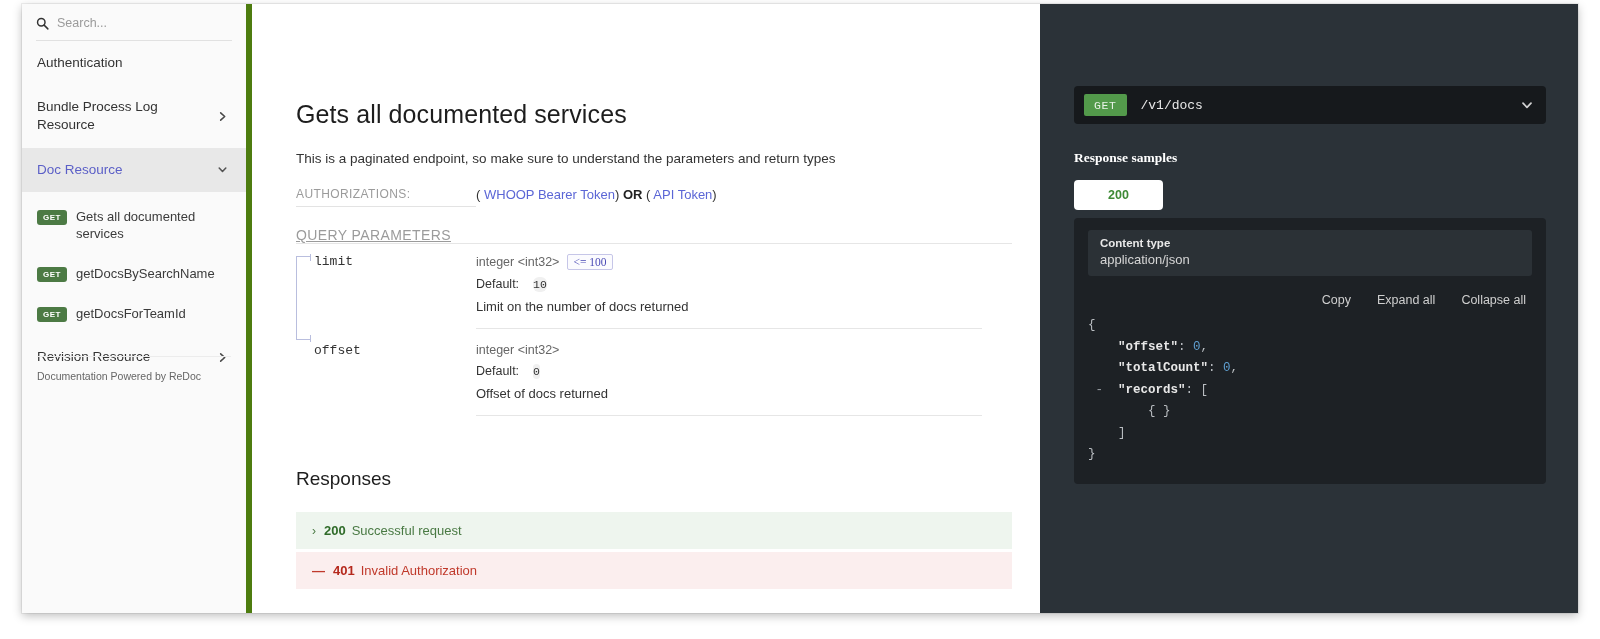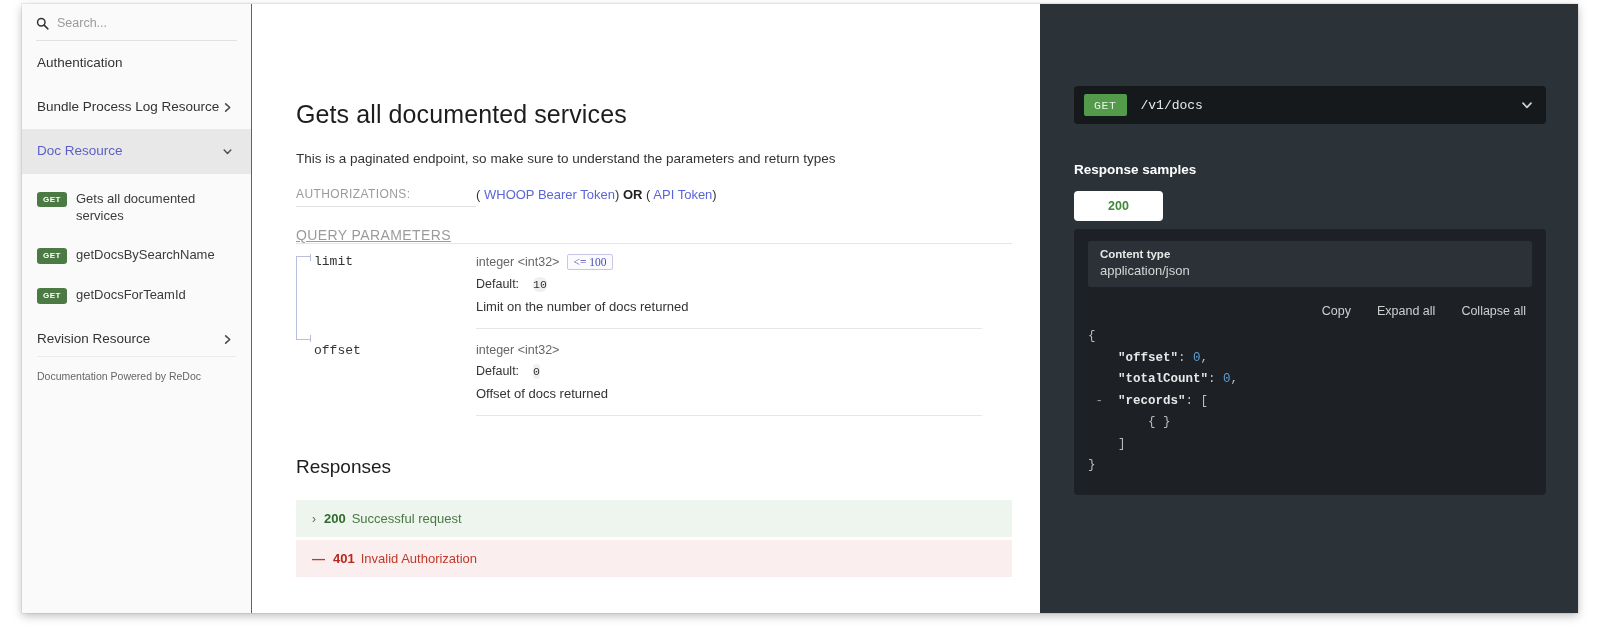--- a/index.html
+++ b/index.html
@@ -20,21 +20,21 @@
     background: #ffffff;
     box-shadow: 0 3px 9px rgba(0,0,0,0.25), 0 0 0 1px rgba(0,0,0,0.06);
     overflow: hidden;
   }
 
   
   .sidebar {
     width: 230px;
     flex: 0 0 230px;
     background: #fafafa;
-    border-right: 1px solid #4d7c0f;
+    border-right: 6px solid #4d7c0f;
     padding: 0;
     font-size: 13px;
     color: #333;
     position: relative;
   }
   .search-row {
     display: flex; align-items: center;
     gap: 8px;
     margin: 12px 14px 0 14px;
     padding-bottom: 10px;
@@ -200,21 +200,21 @@
     background: #f0f0f0;
     border-radius: 6px;
     padding: 1px 0;
     color: #333;
     margin-left: 14px;
   }
   .pdesc { font-size: 13px; color: #333; margin-top: 8px; }
 
   h2.resp-title {
     font-size: 19px; font-weight: normal;
-    color: #1d1d1d; margin: 40px 0 22px 0;
+    color: #1d1d1d; margin: 52px 0 22px 0;
   }
   .resp-row {
     width: 716px;
     padding: 11px 0 11px 16px;
     font-size: 13px;
     display: flex; align-items: center; gap: 0px;
     cursor: pointer;
   }
   .resp-200 { background: #eef5ee; color: #4a7a44; margin-bottom: 3px; }
   .resp-401 { background: #fbeeee; color: #c0392b; }
@@ -254,21 +254,22 @@
     font-family: "Liberation Mono", monospace;
     font-size: 13px;
     color: #e9e9e9;
     flex: 1 1 auto;
   }
   .endpoint-bar .chev-d { width: 14px; height: 14px; opacity: .9; }
 
   .rs-title {
     font-size: 13.5px; font-weight: bold;
     color: #ffffff;
-    margin: 38px 0 14px 0;
+    margin: 26px 0 14px 0;
+    font-family: Liberation Serif, serif;
   }
   .tabs { display: flex; }
   .tab-200 {
     background: #ffffff;
     color: #3e8a35;
     font-weight: bold;
     font-size: 12.5px;
     border-radius: 4px;
     padding: 8px 34px;
     cursor: pointer;

